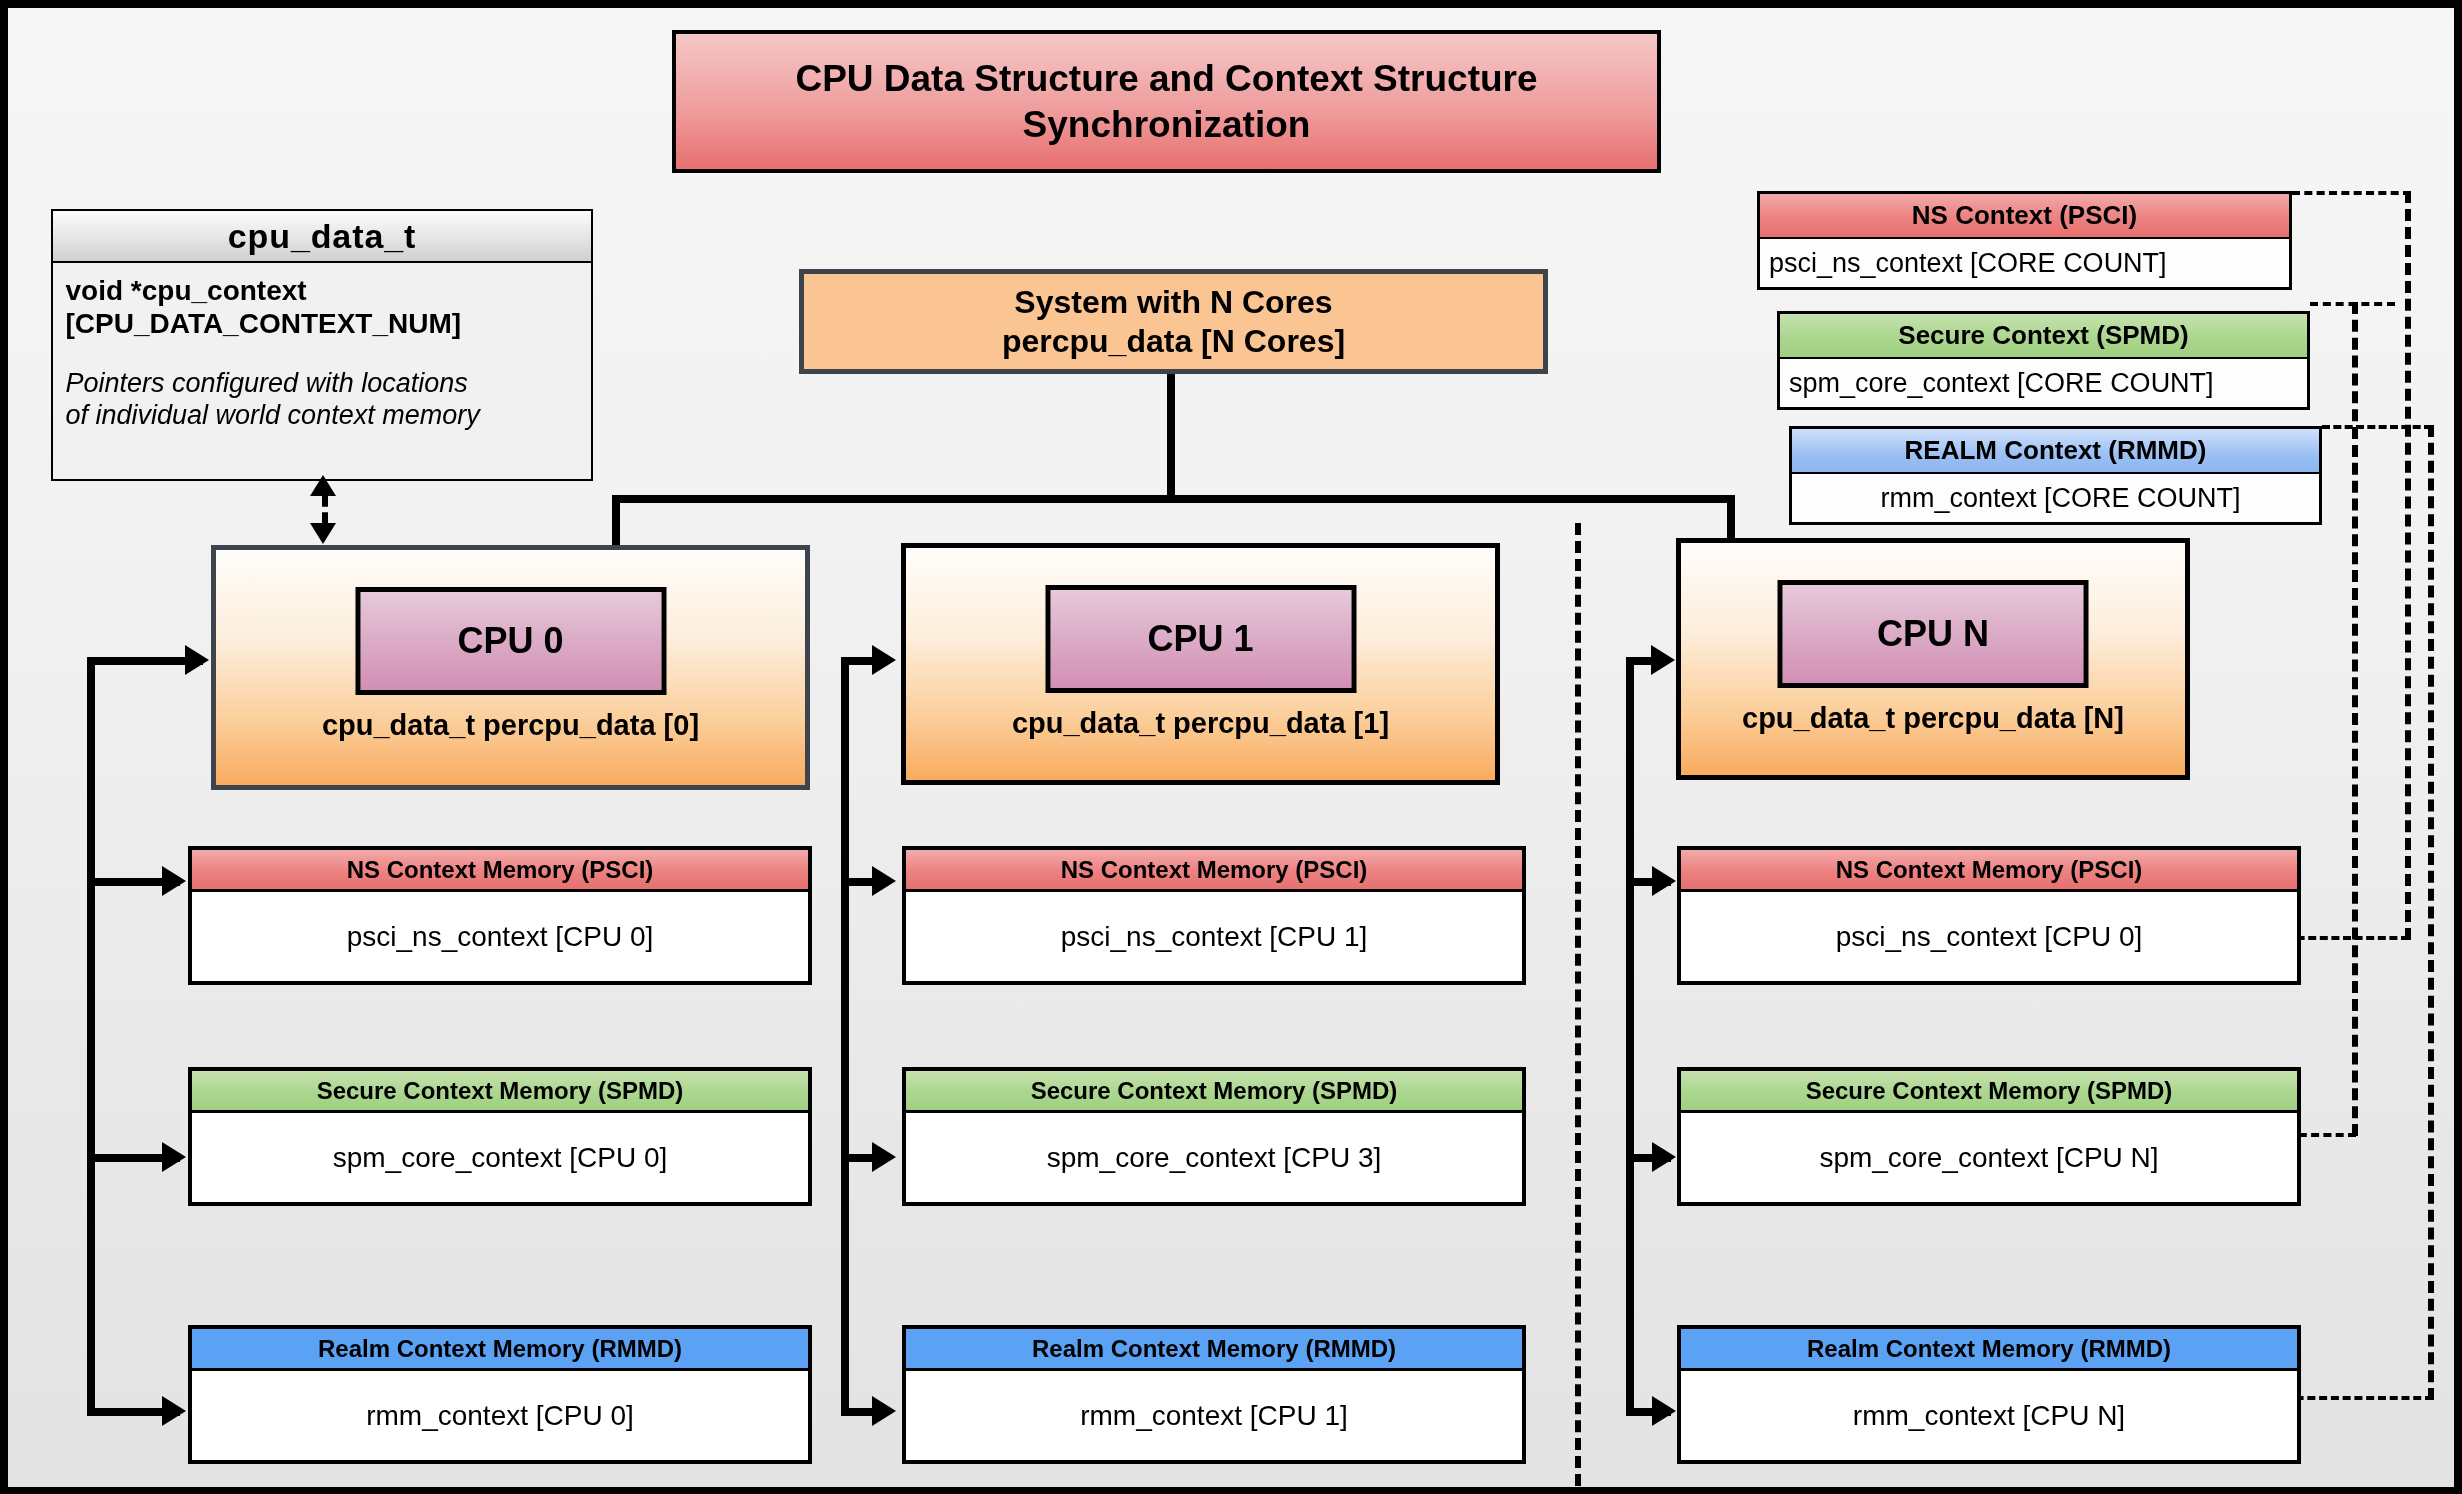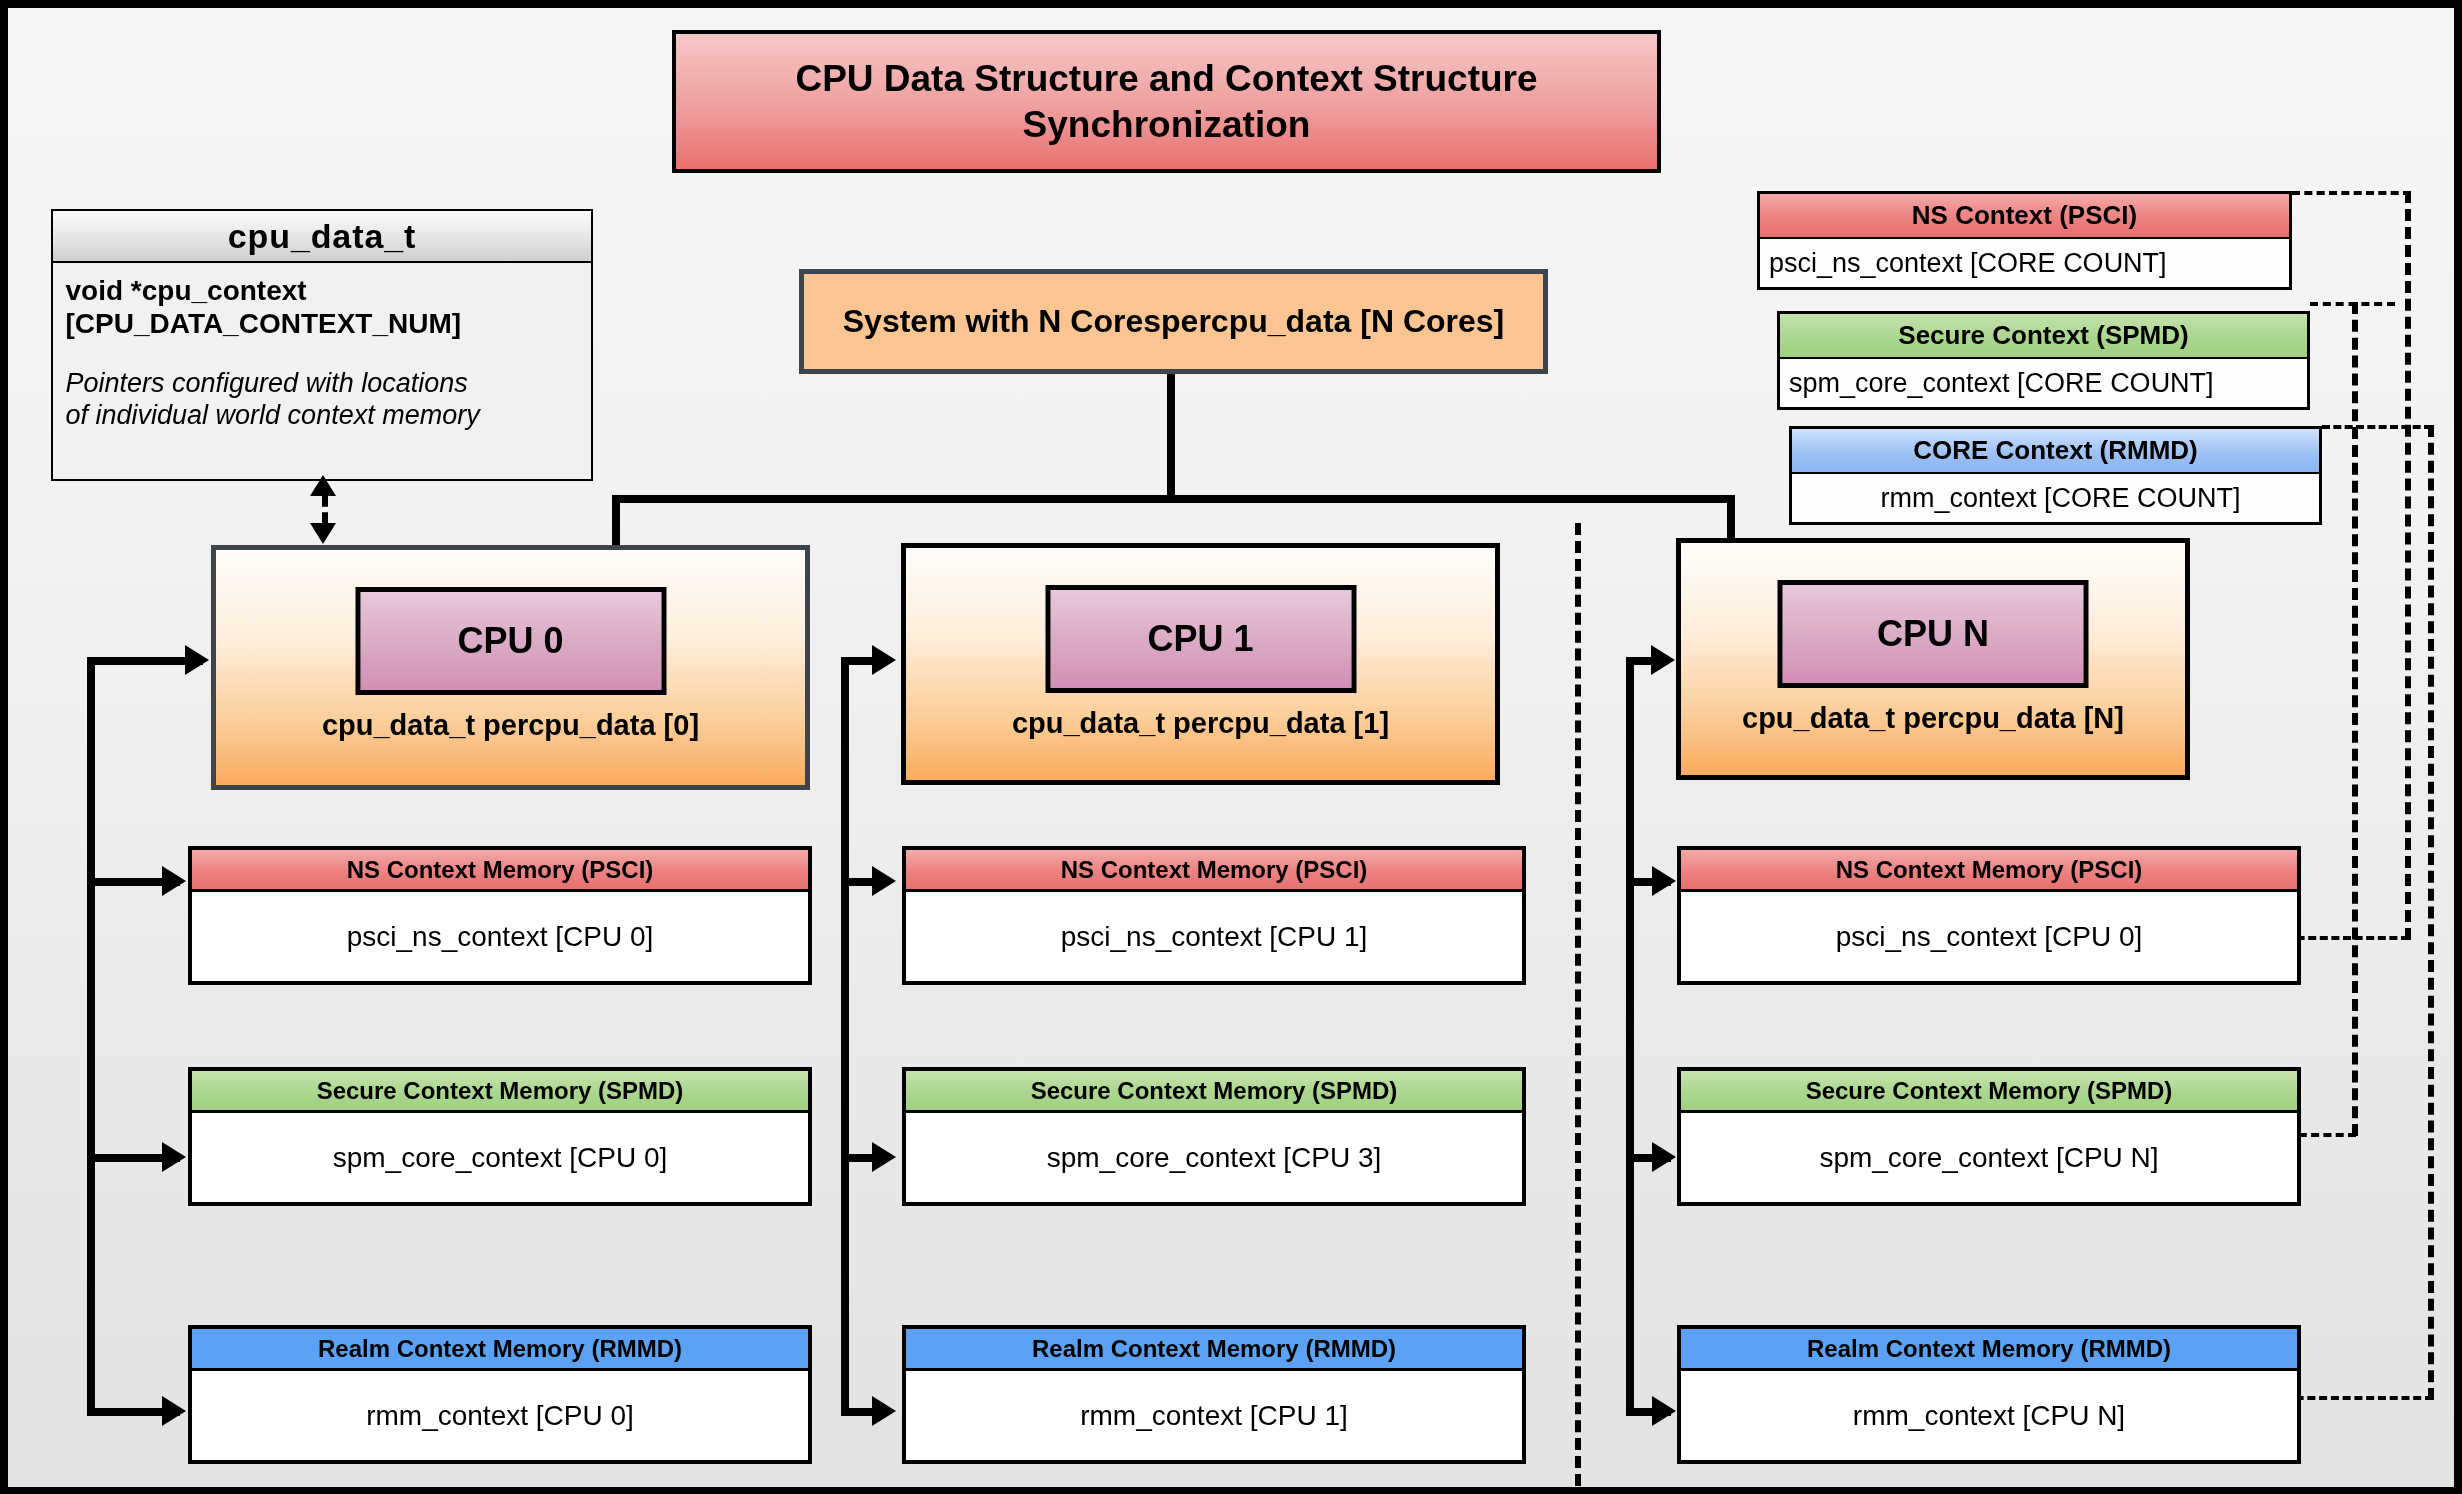--- a/index.html
+++ b/index.html
@@ -37,21 +37,21 @@
     font-size:34px;font-weight:bold;letter-spacing:0.9px;
   }
   #cpudata-body{padding:10.7px 12.5px 0 12.5px;}
   #cpudata-body .l1{font-size:28px;font-weight:bold;line-height:1.18;}
   #cpudata-body .l2{font-size:27px;font-style:italic;line-height:1.2;margin-top:27px;}
 
   
   #system-box{
     left:791px;top:261px;width:749px;height:105px;
     border:5.3px solid #3d444b;background:#fac592;
-    display:flex;flex-direction:row;align-items:center;justify-content:center;
+    display:flex;flex-direction:column;align-items:center;justify-content:center;
     font-size:32px;font-weight:bold;line-height:1.2;
   }
 
   
   .gctx{border:3.6px solid #000;margin-top:45px;}
   .gctx .hdr{
     height:43px;border-bottom:2.7px solid #000;
     display:flex;align-items:center;justify-content:center;
     font-size:26px;font-weight:bold;
   }
@@ -154,21 +154,21 @@
 
   <div class="abs gctx" id="gctx-ns">
     <div class="hdr hdr-ns">NS Context  (PSCI)</div>
     <div class="val">psci_ns_context [CORE COUNT]</div>
   </div>
   <div class="abs gctx" id="gctx-sec">
     <div class="hdr hdr-sec">Secure Context (SPMD)</div>
     <div class="val">spm_core_context [CORE COUNT]</div>
   </div>
   <div class="abs gctx" id="gctx-rlm">
-    <div class="hdr hdr-rlm">CORE Context (RMMD)</div>
+    <div class="hdr hdr-rlm">REALM Context (RMMD)</div>
     <div class="val">rmm_context [CORE COUNT]</div>
   </div>
 
   <div class="abs dashh-thin" style="left:2284px;top:183px;width:119px;"></div>
   <div class="abs dashv" style="left:2397px;top:183px;height:749px;"></div>
   <div class="abs dashh-thin" style="left:2219px;top:928px;width:182px;"></div>
 
   <div class="abs dashh-thin" style="left:2302px;top:294px;width:85px;"></div>
   <div class="abs dashv" style="left:2344px;top:294px;height:834px;"></div>
   <div class="abs dashh-thin" style="left:2217px;top:1125px;width:131px;"></div>

